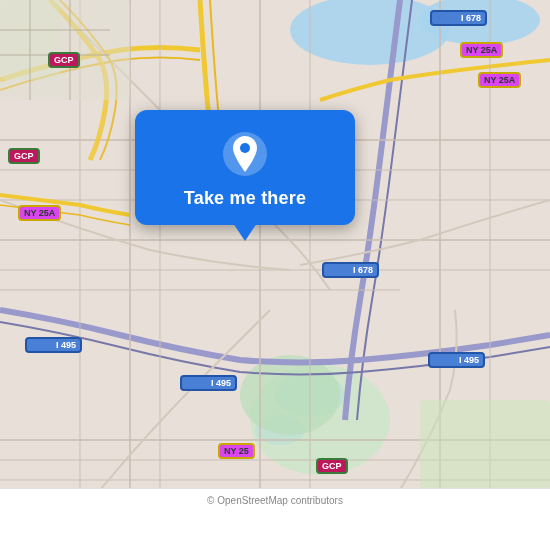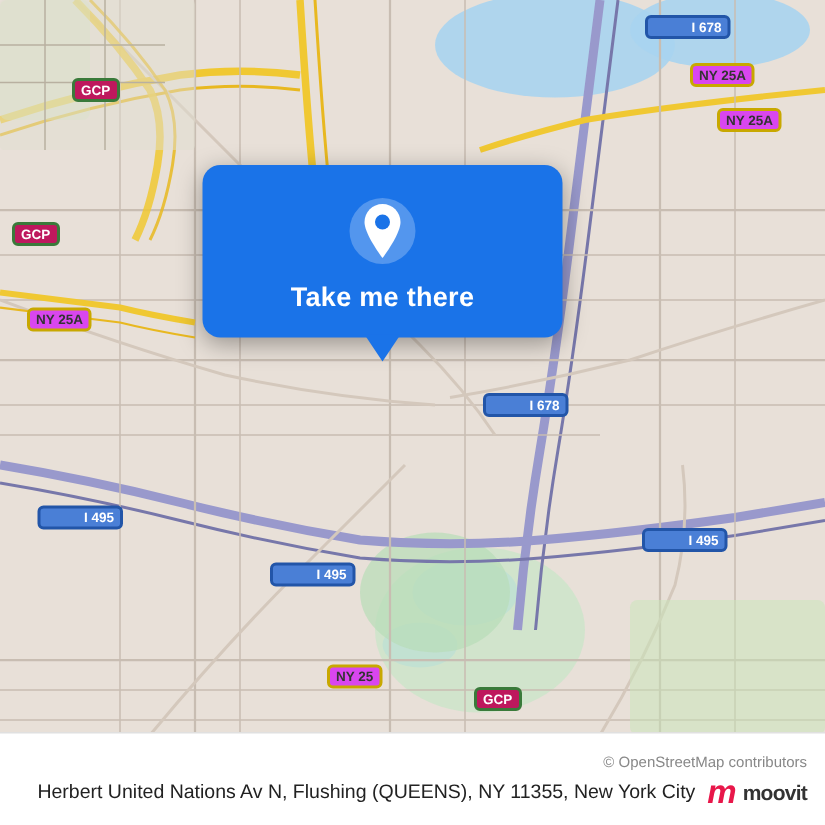--- a/index.html
+++ b/index.html
@@ -24,21 +24,21 @@
     .map-svg {
       width: 100%;
       height: 100%;
     }
 
     
     .callout {
       position: absolute;
       top: 110px;
       left: 135px;
-      width: 240px;
+      width: 220px;
       background: #1a73e8;
       border-radius: 12px;
       padding: 20px 16px 16px 16px;
       display: flex;
       flex-direction: column;
       align-items: center;
       box-shadow: 0 4px 16px rgba(0,0,0,0.35);
     }
 
     .callout::after {
@@ -70,25 +70,23 @@
 
     
     #bottom-bar {
       position: absolute;
       bottom: 0;
       left: 0;
       width: 550px;
       height: 62px;
       background: #fff;
       display: flex;
-      flex-direction: column;
       justify-content: center;
       padding: 6px 12px 4px 12px;
       border-top: 1px solid #e0e0e0;
-      align-items: flex-end;
     }
 
     .attribution {
       font-size: 10px;
       color: #888;
       margin-bottom: 3px;
     }
 
     .address-row {
       display: flex;
@@ -245,20 +243,13 @@
       <circle cx="24" cy="24" r="22" fill="white" opacity="0.25"></circle>
       <path d="M24 6C17.4 6 12 11.4 12 18C12 26.4 24 42 24 42C24 42 36 26.4 36 18C36 11.4 30.6 6 24 6Z" fill="white"></path>
       <circle cx="24" cy="18" r="5" fill="#1a73e8"></circle>
     </svg>
     <span class="callout-label">Take me there</span>
   </div>
 </div>
 
 <div id="bottom-bar">
   <div class="attribution">© OpenStreetMap contributors</div>
-  <div class="address-row">
-    <span class="address-text">Herbert United Nations Av N, Flushing (QUEENS), NY 11355, New York City</span>
-    <div class="moovit-logo">
-      <span class="moovit-m">m</span>
-      <span class="moovit-text">moovit</span>
-    </div>
-  </div>
 </div>
 
 </body></html>

